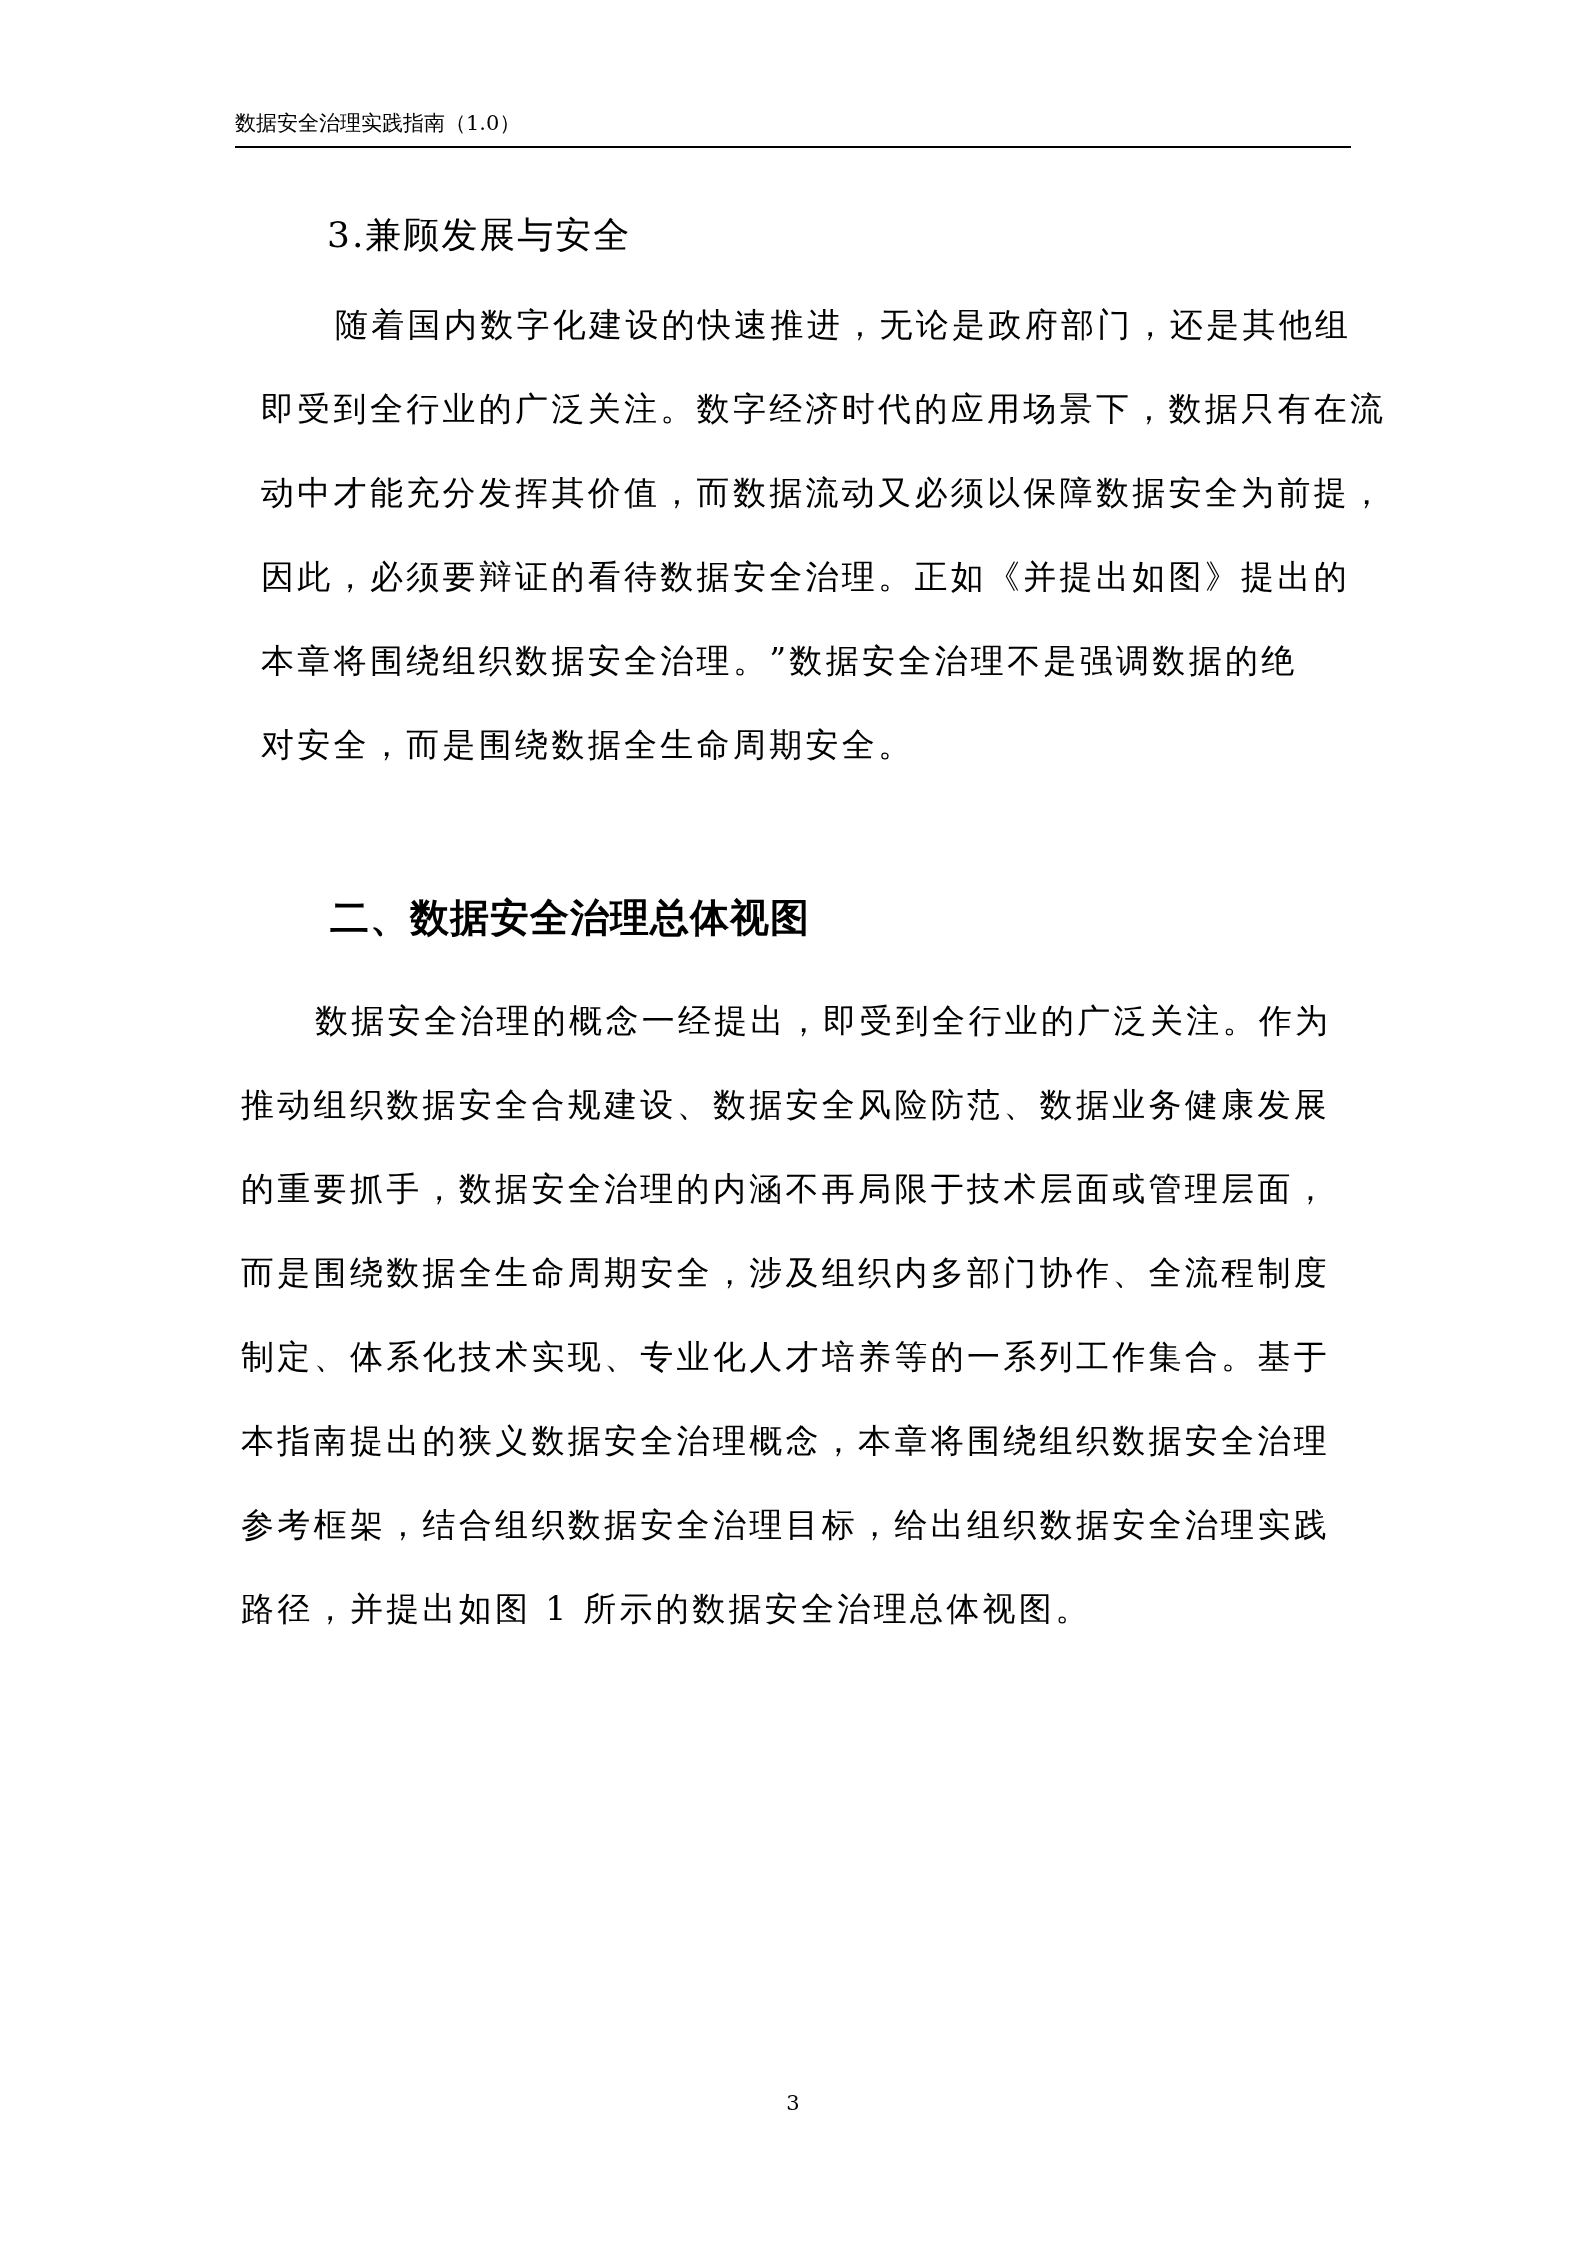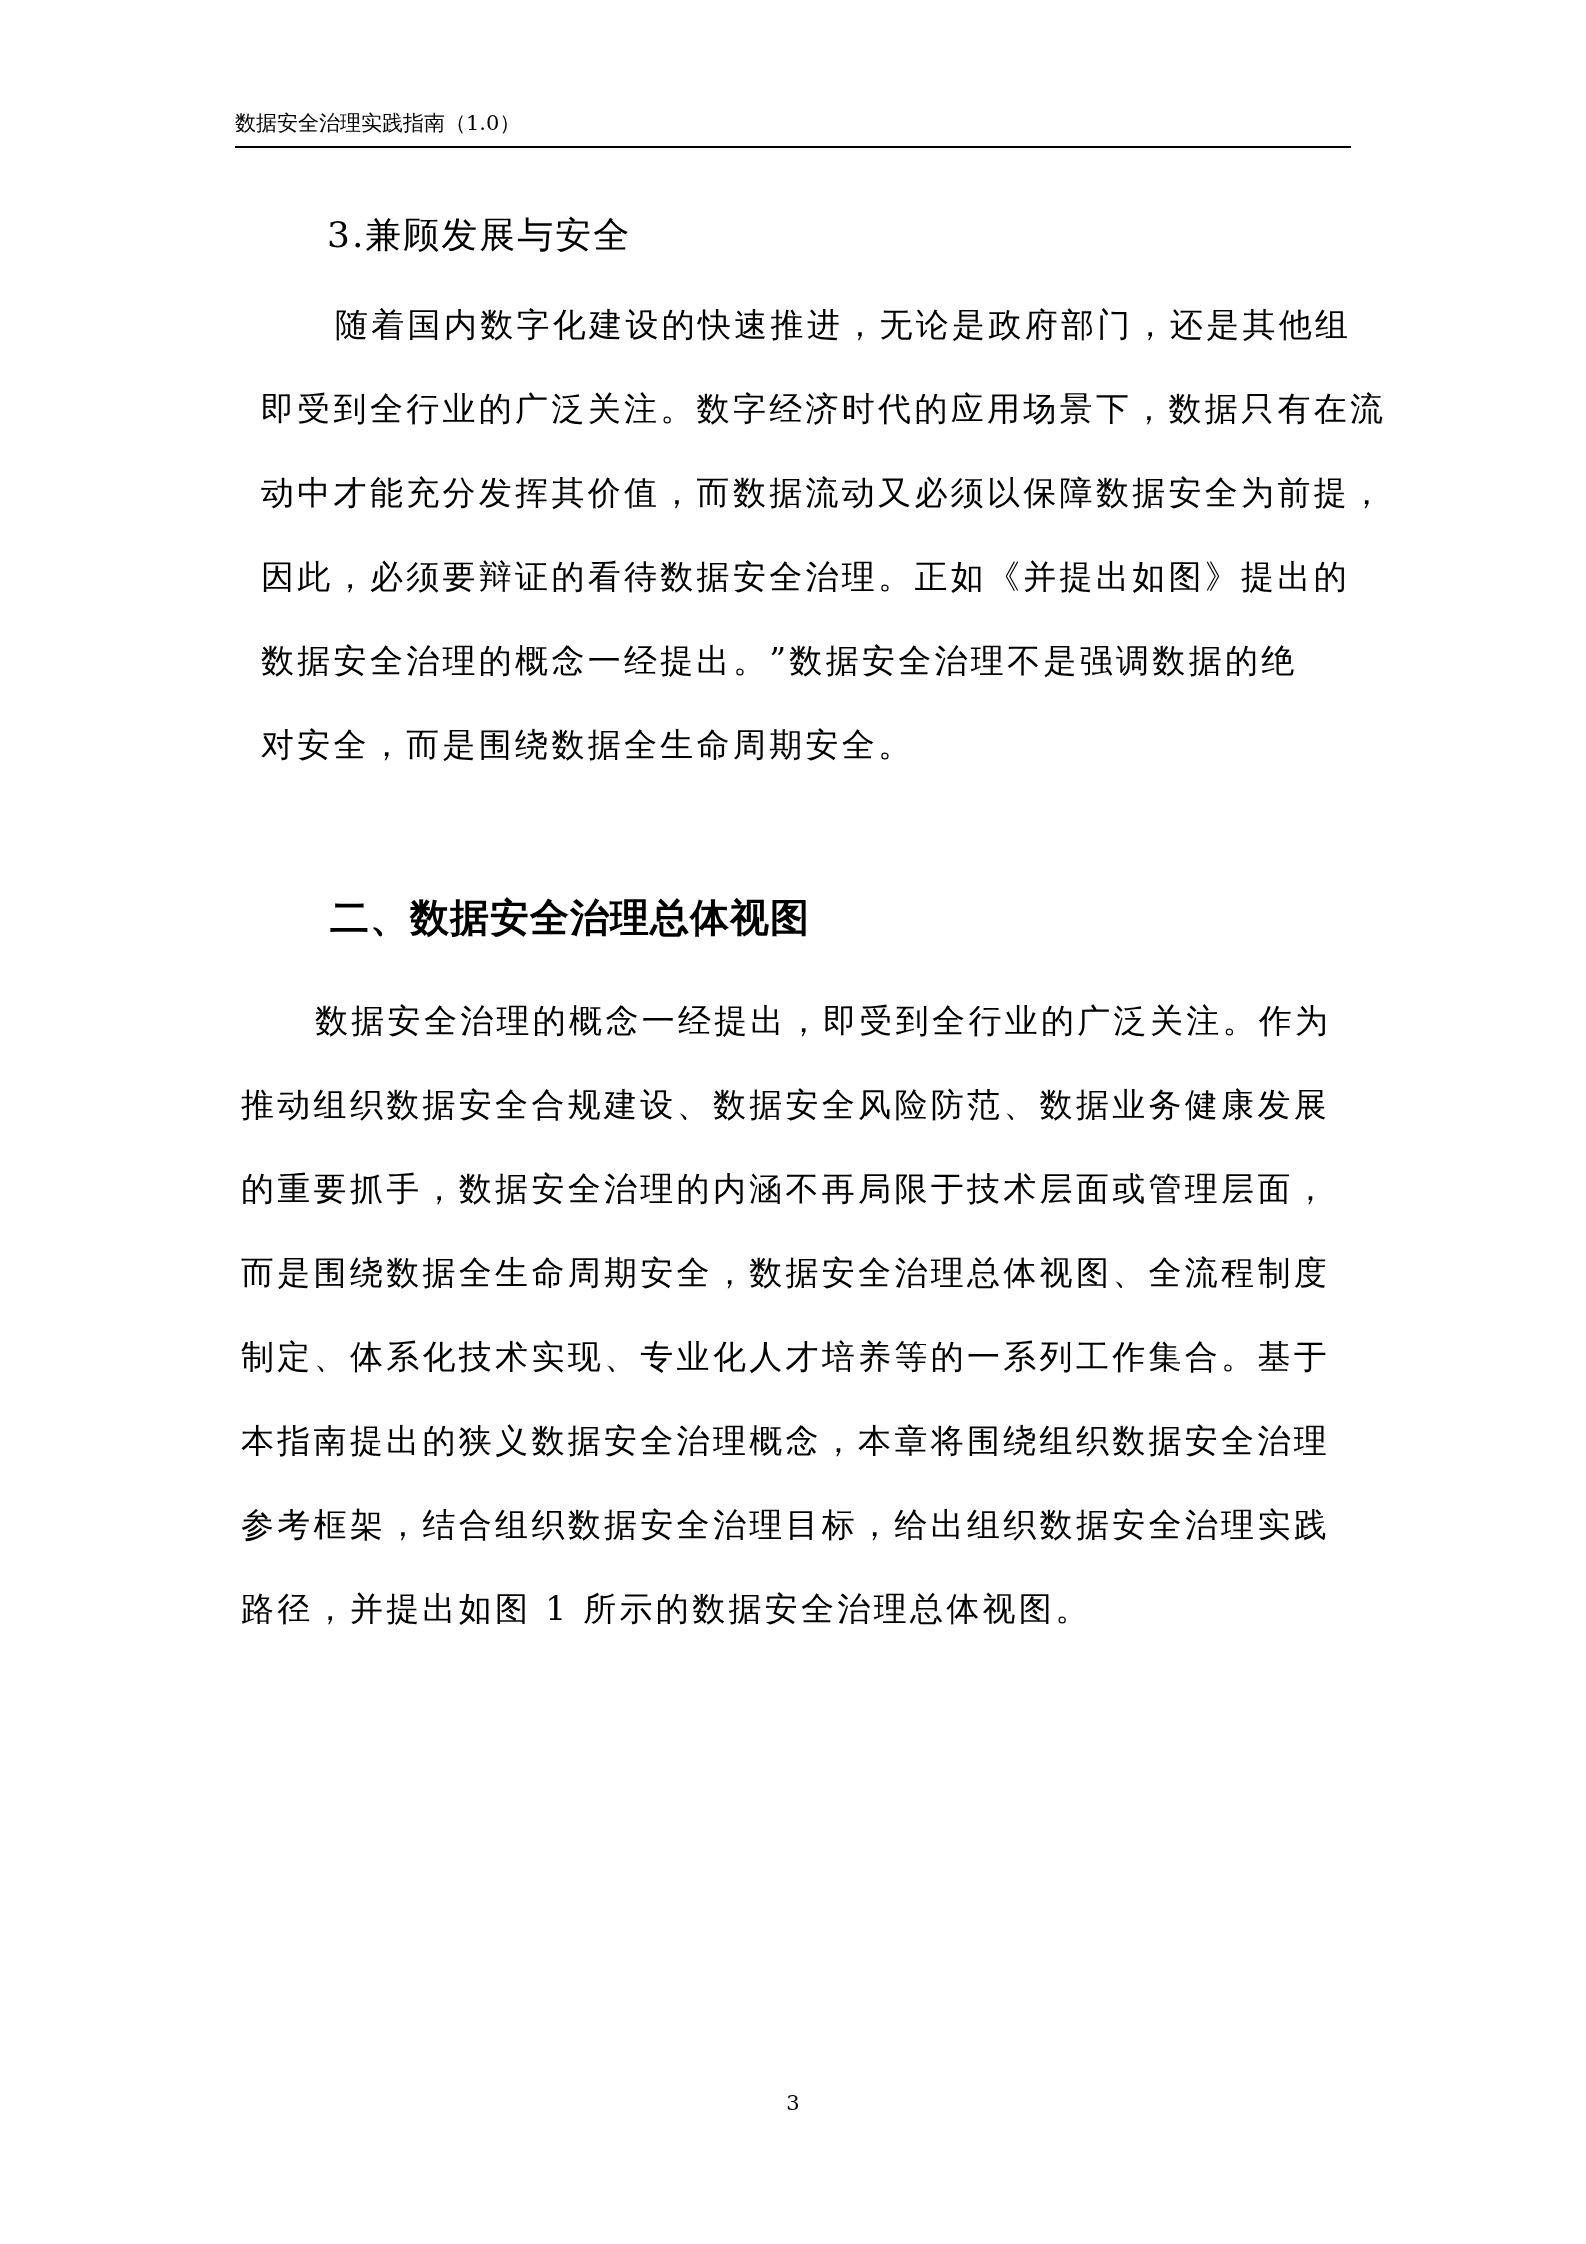--- a/index.html
+++ b/index.html
@@ -97,32 +97,32 @@
 
 <div class="content">
 
   <div class="subheading">3.兼顾发展与安全</div>
 
   <div class="para-plain" style="top:283px;margin-left:20px;">
     <span class="line first">随着国内数字化建设的快速推进，无论是政府部门，还是其他组</span>
     <span class="line">即受到全行业的广泛关注。数字经济时代的应用场景下，数据只有在流</span>
     <span class="line">动中才能充分发挥其价值，而数据流动又必须以保障数据安全为前提，</span>
     <span class="line">因此，必须要辩证的看待数据安全治理。正如《并提出如图》提出的</span>
-    <span class="line">数据安全治理的概念一经提出。”数据安全治理不是强调数据的绝</span>
+    <span class="line">本章将围绕组织数据安全治理。”数据安全治理不是强调数据的绝</span>
 
     <span class="line">对安全，而是围绕数据全生命周期安全。</span>
   </div>
 
   <div class="section-heading">二、数据安全治理总体视图</div>
 
   <div class="para-plain" style="top:979px;">
     <span class="line first">数据安全治理的概念一经提出，即受到全行业的广泛关注。作为</span>
     <span class="line">推动组织数据安全合规建设、数据安全风险防范、数据业务健康发展</span>
     <span class="line">的重要抓手，数据安全治理的内涵不再局限于技术层面或管理层面，</span>
-    <span class="line">而是围绕数据全生命周期安全，数据安全治理总体视图、全流程制度</span>
+    <span class="line">而是围绕数据全生命周期安全，涉及组织内多部门协作、全流程制度</span>
     <span class="line">制定、体系化技术实现、专业化人才培养等的一系列工作集合。基于</span>
     <span class="line">本指南提出的狭义数据安全治理概念，本章将围绕组织数据安全治理</span>
     <span class="line">参考框架，结合组织数据安全治理目标，给出组织数据安全治理实践</span>
     <span class="line">路径，并提出如图 1 所示的数据安全治理总体视图。</span>
   </div>
 
 </div>
 
 <div class="page-number">3</div>
 

